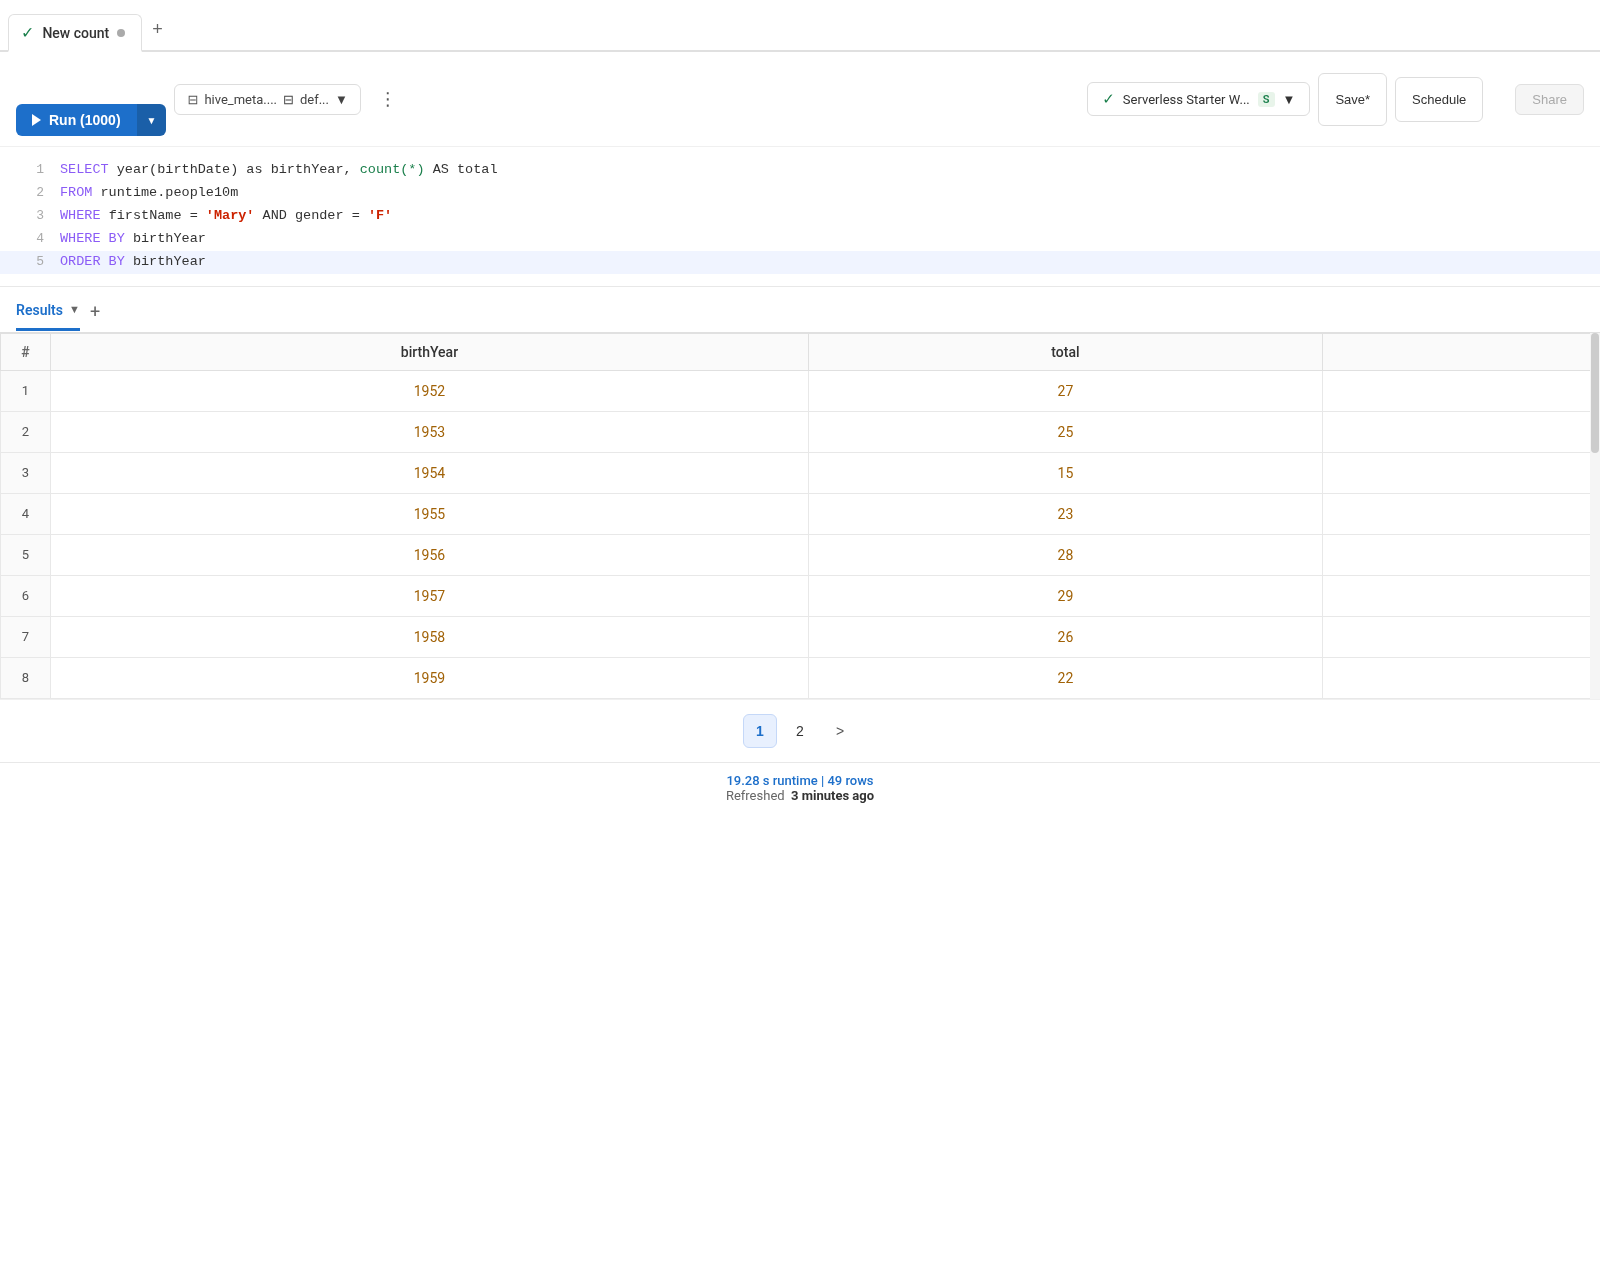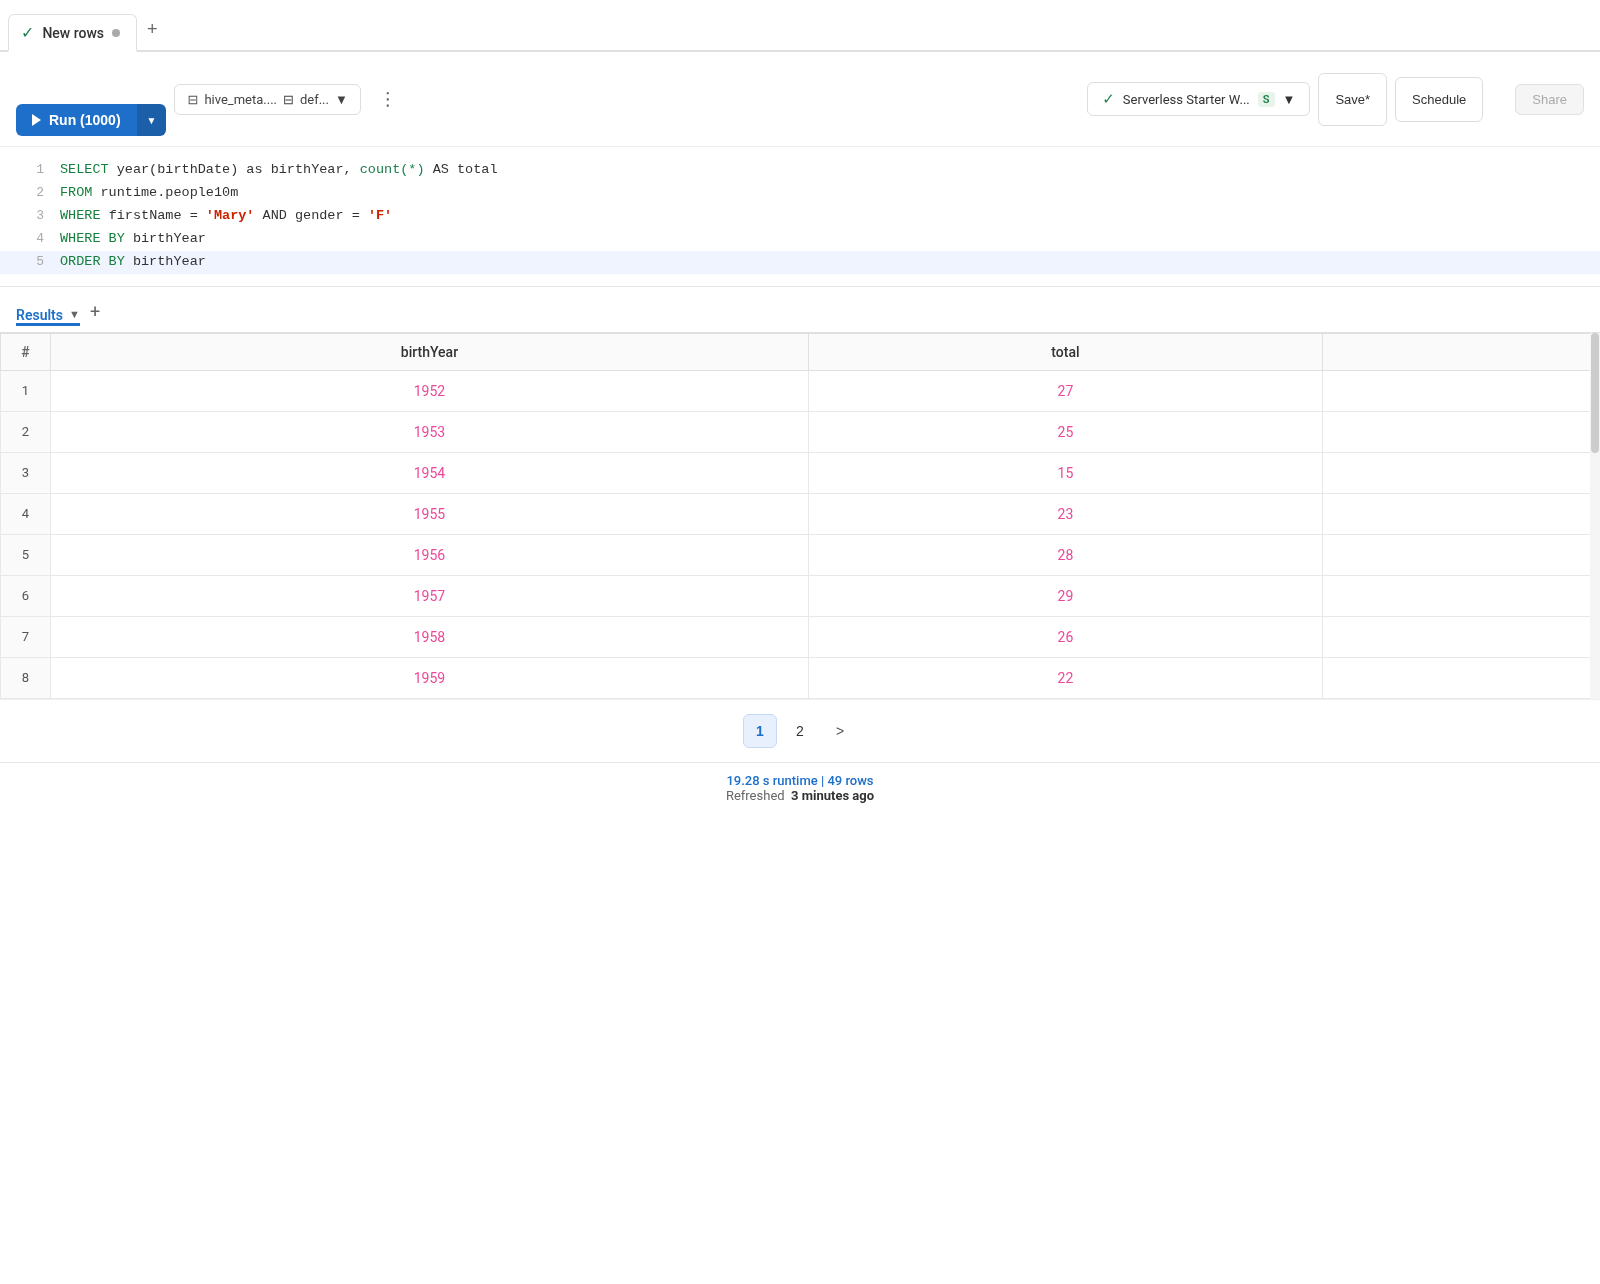--- a/index.html
+++ b/index.html
@@ -205,21 +205,21 @@
       width: 36px;
       text-align: right;
       color: #aaa;
       margin-right: 16px;
       user-select: none;
       font-size: 13px;
     }
     .code-text {
       flex: 1;
     }
-    .kw-blue { color: #15803d; font-weight: 500; }
+    .kw-blue { color: #8b5cf6; font-weight: 500; }
     .kw-green { color: #1a7f4b; }
     .kw-red { color: #cc2200; font-weight: bold; }
     .kw-black { color: #333; }
     .cursor-line {
       background: #f0f4ff;
     }
 
     
     .results-section {
       background: #fff;
@@ -234,20 +234,21 @@
       padding: 14px 16px 0 16px;
     }
     .results-tab {
       display: flex;
       align-items: center;
       gap: 6px;
       font-size: 14px;
       font-weight: 600;
       color: #1d6fca;
       border-bottom: 3px solid #1d6fca;
+      padding-bottom: 10px;
       cursor: pointer;
     }
     .results-chevron {
       font-size: 11px;
       color: #666;
     }
     .results-add {
       font-size: 18px;
       color: #666;
       cursor: pointer;
@@ -280,21 +281,21 @@
     }
     .results-table th:first-child {
       width: 50px;
       color: #666;
       font-weight: 600;
     }
     .results-table td {
       border: 1px solid #e8e8e8;
       padding: 12px 16px;
       text-align: center;
-      color: #ec4899;
+      color: #a16207;
     }
     .results-table td:first-child {
       color: #555;
       font-size: 13px;
       background: #fafafa;
     }
 
     
     .scrollbar-track {
       position: absolute;
@@ -367,21 +368,21 @@
     .footer-right strong {
       color: #333;
     }
   </style>
 </head>
 <body>
 
 <div class="tab-bar">
   <div class="tab">
     <span class="tab-check">✓</span>
-    <span>New rows</span>
+    <span>New count</span>
     <span class="tab-dot"></span>
   </div>
   <button class="tab-add">+</button>
 </div>
 
 <div class="toolbar">
   <div class="run-btn-group">
     <button class="run-btn-main">
       <span class="play-icon"></span>
       <span>Run (1000)</span>

